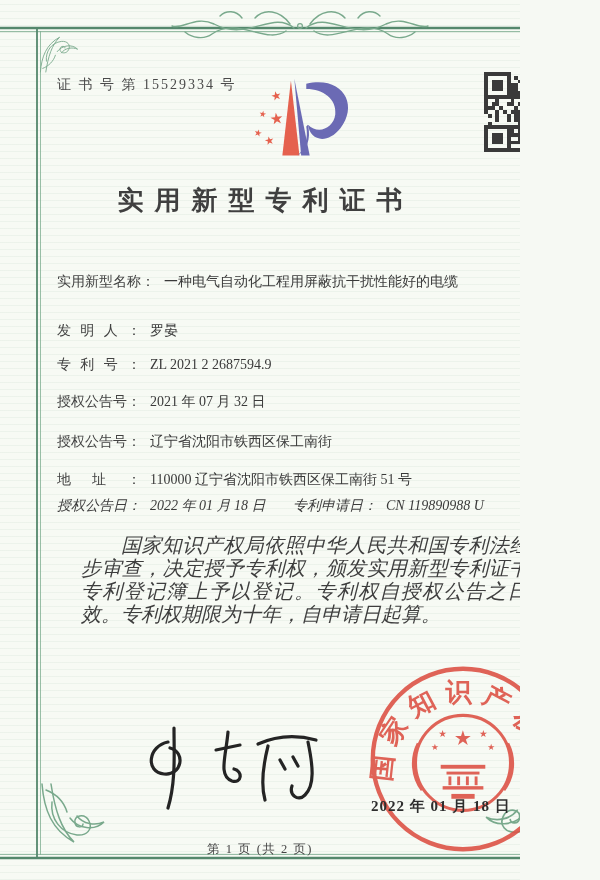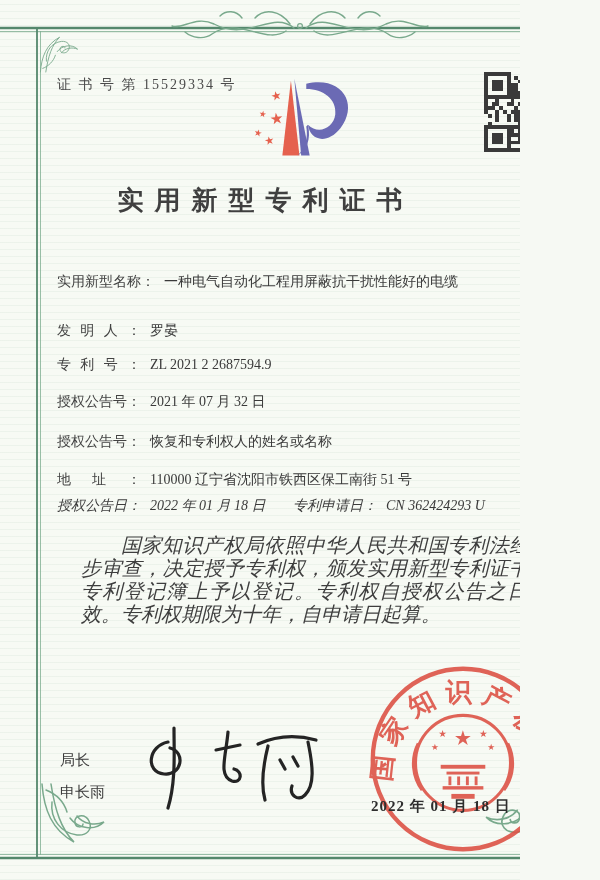--- a/index.html
+++ b/index.html
@@ -137,42 +137,38 @@
     <div class="frow frow-1">
       <span class="flabel">发明人：</span><span class="fvalue">罗晏</span>
     </div>
     <div class="frow frow-2">
       <span class="flabel">专利号：</span><span class="fvalue">ZL 2021 2 2687594.9</span>
     </div>
     <div class="frow frow-3">
       <span class="flabel">授权公告号：</span><span class="fvalue">2021 年 07 月 32 日</span>
     </div>
     <div class="frow frow-4">
-      <span class="flabel">授权公告号：</span><span class="fvalue">恢复和专利权人的姓名或名称</span>
+      <span class="flabel">授权公告号：</span><span class="fvalue">辽宁省沈阳市铁西区保工南街</span>
     </div>
     <div class="frow frow-5">
       <span class="flabel">地址：</span><span class="fvalue">110000 辽宁省沈阳市铁西区保工南街 51 号</span>
     </div>
   </div>
 
   <div class="grant-row">
     <span>授权公告日：</span><span class="fvalue">2022 年 01 月 18 日</span>
     <span class="grant-right">
-      <span>专利申请日：</span><span class="fvalue">CN 362424293 U</span>
+      <span>专利申请日：</span><span class="fvalue">CN 119890988 U</span>
     </span>
   </div>
 
   <div class="paras">
     <p>国家知识产权局依照中华人民共和国专利法经过初步审查，决定授予专利权，颁发实用新型专利证书并在专利登记簿上予以登记。专利权自授权公告之日起生效。专利权期限为十年，自申请日起算。</p>
   </div>
 
-  <div class="signer">
-    <div>局长</div>
-    <div>申长雨</div>
-  </div>
 
   <svg class="signature" viewBox="0 0 212 96" fill="none" stroke="#242424" stroke-width="3.2" stroke-linecap="round">
     <path d="M40,20 C20,24 17,50 36,52 C54,54 58,30 42,26"></path>
     <path d="M46,6 C46,30 48,60 40,86"></path>
     <path d="M88,28 L112,23"></path>
     <path d="M100,10 C98,34 90,54 104,59 C114,62 115,49 106,47"></path>
     <path d="M130,22 C150,13 170,13 188,18"></path>
     <path d="M140,24 C135,44 133,64 137,78"></path>
     <path d="M180,20 C185,44 187,63 177,73 C170,80 161,73 164,64"></path>
     <path d="M152,38 l5,9"></path>
@@ -203,14 +199,15 @@
       <rect x="94" y="118" width="3" height="9" stroke="none"></rect>
       <rect x="103" y="118" width="3" height="9" stroke="none"></rect>
       <rect x="112" y="118" width="3" height="9" stroke="none"></rect>
       <rect x="79" y="128" width="42" height="3.5" stroke="none"></rect>
       <rect x="88" y="136" width="24" height="5" stroke="none"></rect>
     </g>
   </svg>
 
   <div class="seal-date">2022 年 01 月 18 日</div>
 
+  <div class="footer">第 1 页 (共 2 页)</div>
 
 </div>
 
 </body></html>

